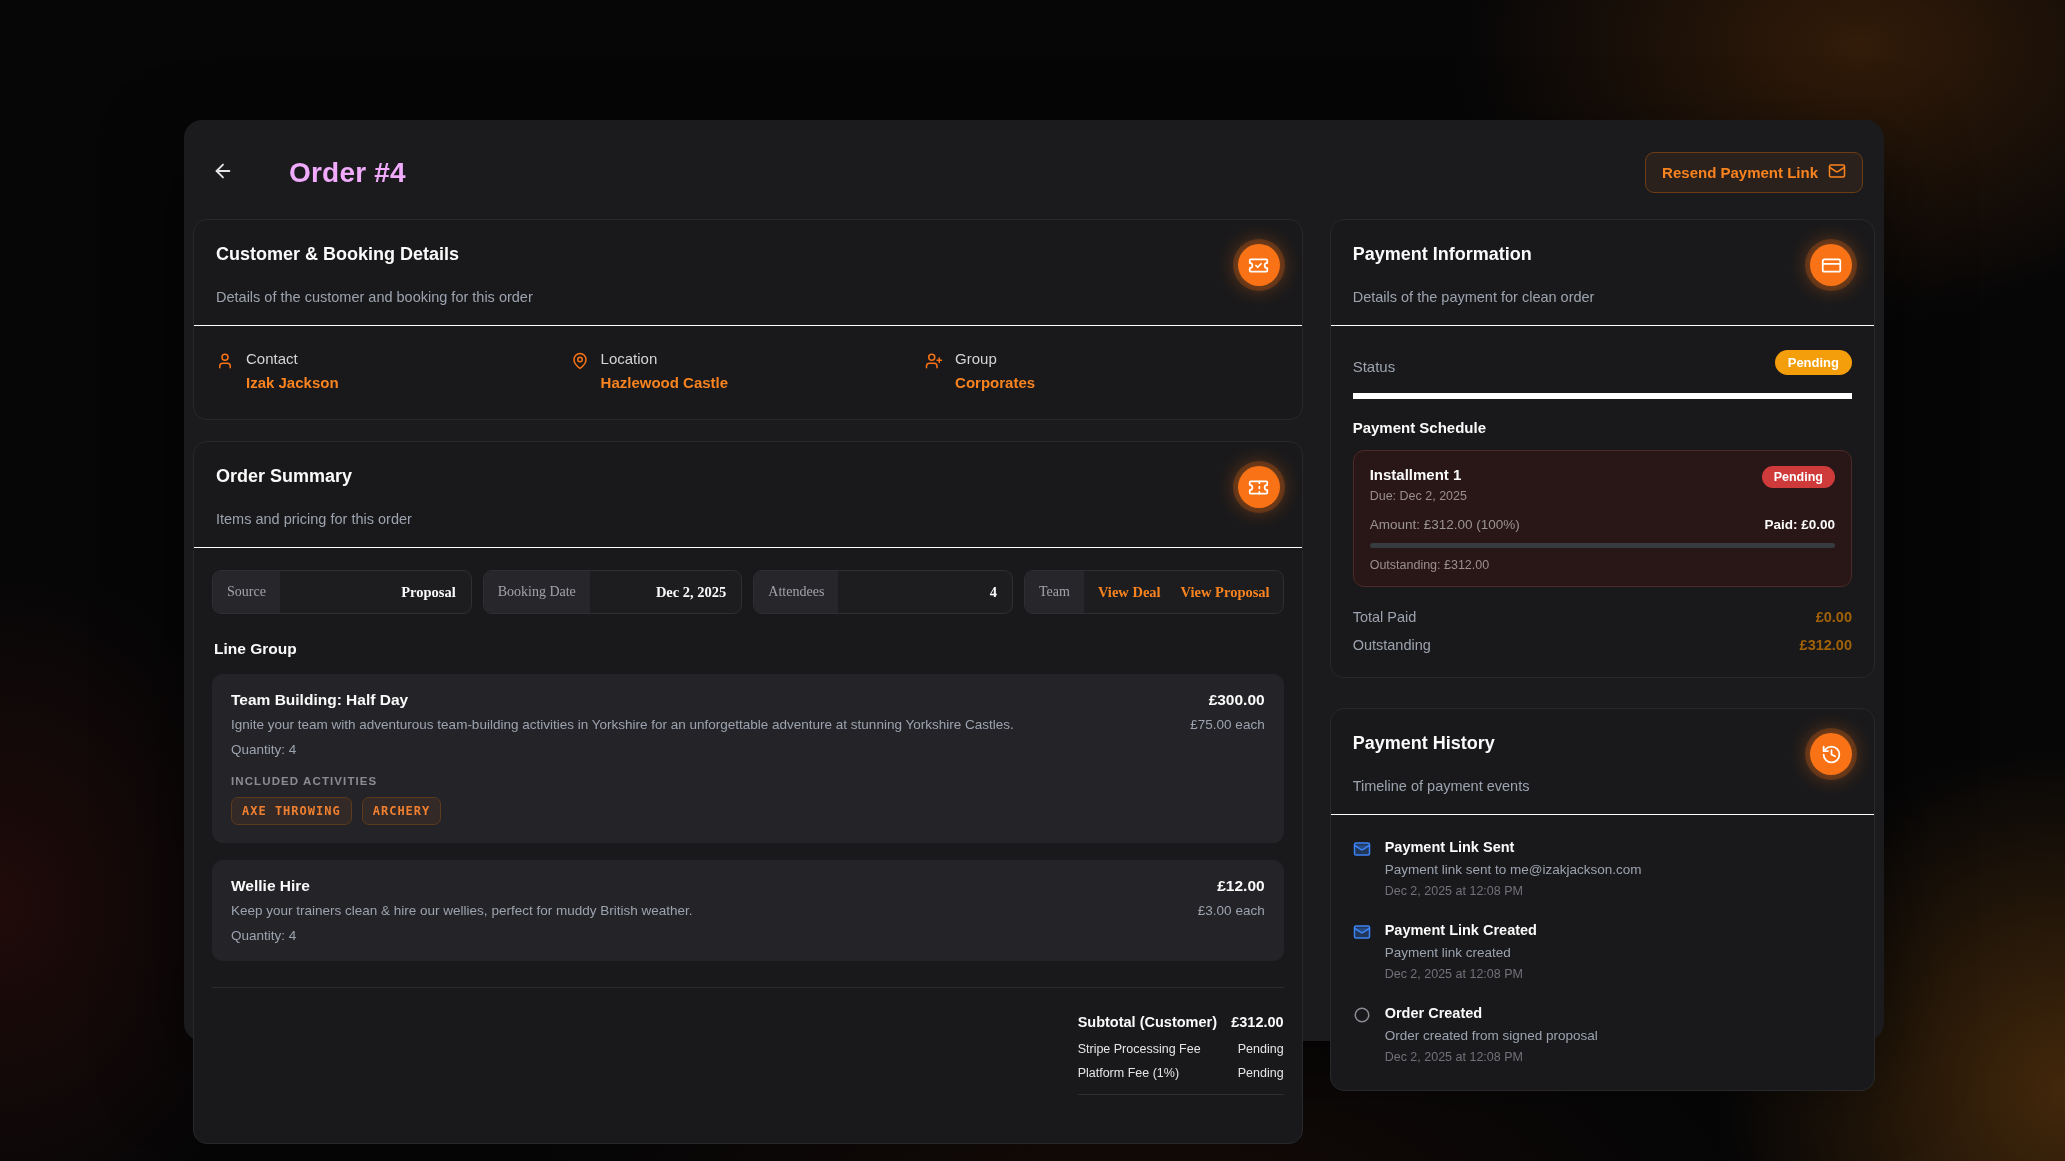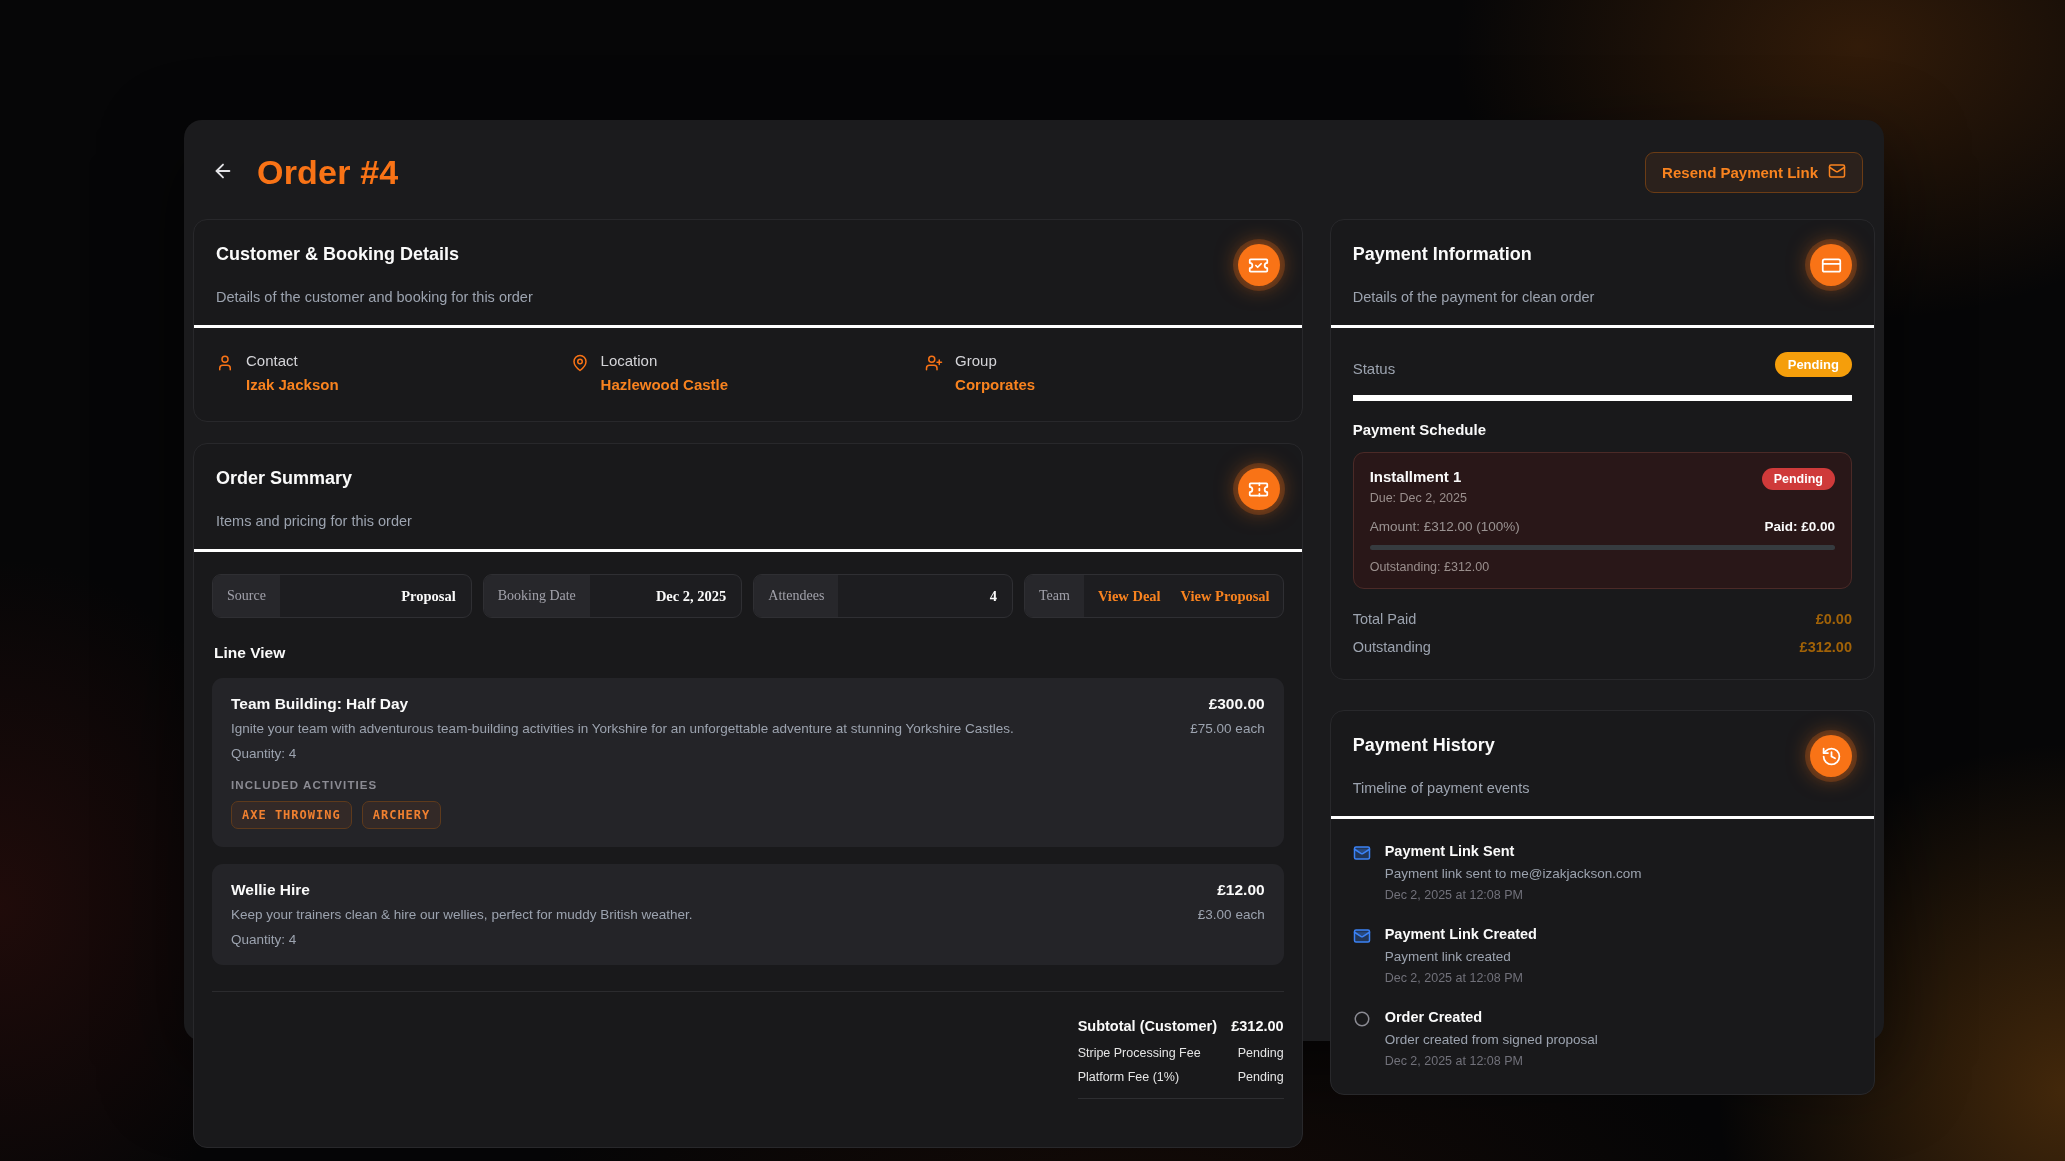--- a/index.html
+++ b/index.html
@@ -21,39 +21,39 @@
     padding:24px 9px 0 9px;
   }
   
   .page-header { display:flex; align-items:center; padding:8px 12px 26px 12px; }
   .back-btn {
     background:none; border:none; color:#e4e4e7; cursor:pointer;
     width:36px; height:36px; display:flex; align-items:center; justify-content:center; flex:0 0 auto;
   }
   .back-btn svg { width:22px; height:22px; }
   .title-block { margin-left:16px; flex:1; }
-  .title-block h1 { font-size:34px; font-weight:700; letter-spacing:.2px; color:#f97316; }
+  .title-block h1 { font-size:28px; font-weight:700; letter-spacing:.2px; color:#f0abfc;margin-left:32px; }
   .title-block .subtitle { margin-top:7px; font-size:16px; color:#9ca3af; }
   .resend-btn {
     display:flex; align-items:center; gap:10px; cursor:pointer;
     background:rgba(249,115,22,.07); border:1px solid #6b3c15; border-radius:9px;
     color:#f9831f; font-size:15px; font-weight:600; padding:9px 16px;
     font-family:"Liberation Sans", sans-serif;
   }
   .resend-btn svg { width:18px; height:18px; }
   
   .content-grid { display:flex; gap:27px; padding:0 0 10px 0; }
   .col-left  { width:1111px; display:flex; flex-direction:column; gap:21px; }
   .col-right { width:546px;  display:flex; flex-direction:column; gap:30px; }
   .card {
     background:#19191b; border:1px solid #28282b; border-radius:14px;
   }
   .card-header {
     display:flex; align-items:flex-start; justify-content:space-between;
-    padding:24px 22px 20px 22px; border-bottom:3px solid #ffffff;
+    padding:24px 22px 20px 22px; border-bottom:1px solid #ffffff;
   }
   .card-title { font-size:18px; font-weight:700; color:#fafafa; }
   .card-sub { margin-top:24px; font-size:14.5px; color:#9ca3af; }
   .icon-circle {
     width:42px; height:42px; border-radius:50%; background:#f97316; flex:0 0 auto;
     display:flex; align-items:center; justify-content:center; color:#fff;
     box-shadow:0 0 0 5px rgba(249,115,22,.22), 0 0 22px rgba(249,115,22,.55);
   }
   .icon-circle svg { width:21px; height:21px; }
   
@@ -265,21 +265,21 @@
             </div>
             <div class="meta-cell">
               <span class="meta-label">Team</span>
               <span class="meta-links">
                 <a class="meta-link">View Deal</a>
                 <a class="meta-link">View Proposal</a>
               </span>
             </div>
           </div>
 
-          <div class="li-heading">Line View</div>
+          <div class="li-heading">Line Group</div>
 
           <div class="line-item">
             <div class="li-row">
               <div class="li-name">Team Building: Half Day</div>
               <div class="li-price">£300.00</div>
             </div>
             <div class="li-row">
               <div class="li-desc">Ignite your team with adventurous team-building activities in Yorkshire for an unforgettable adventure at stunning Yorkshire Castles.</div>
               <div class="li-unit">£75.00 each</div>
             </div>

